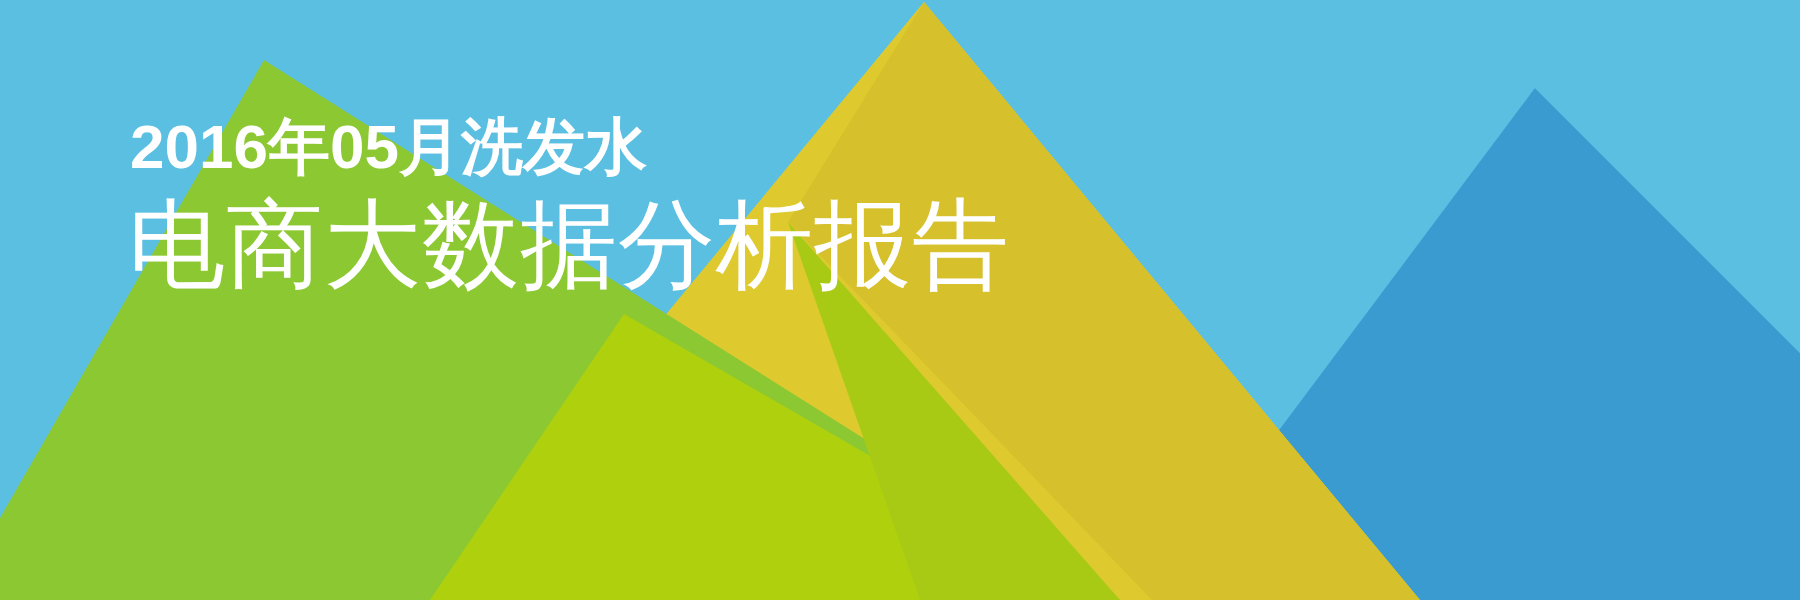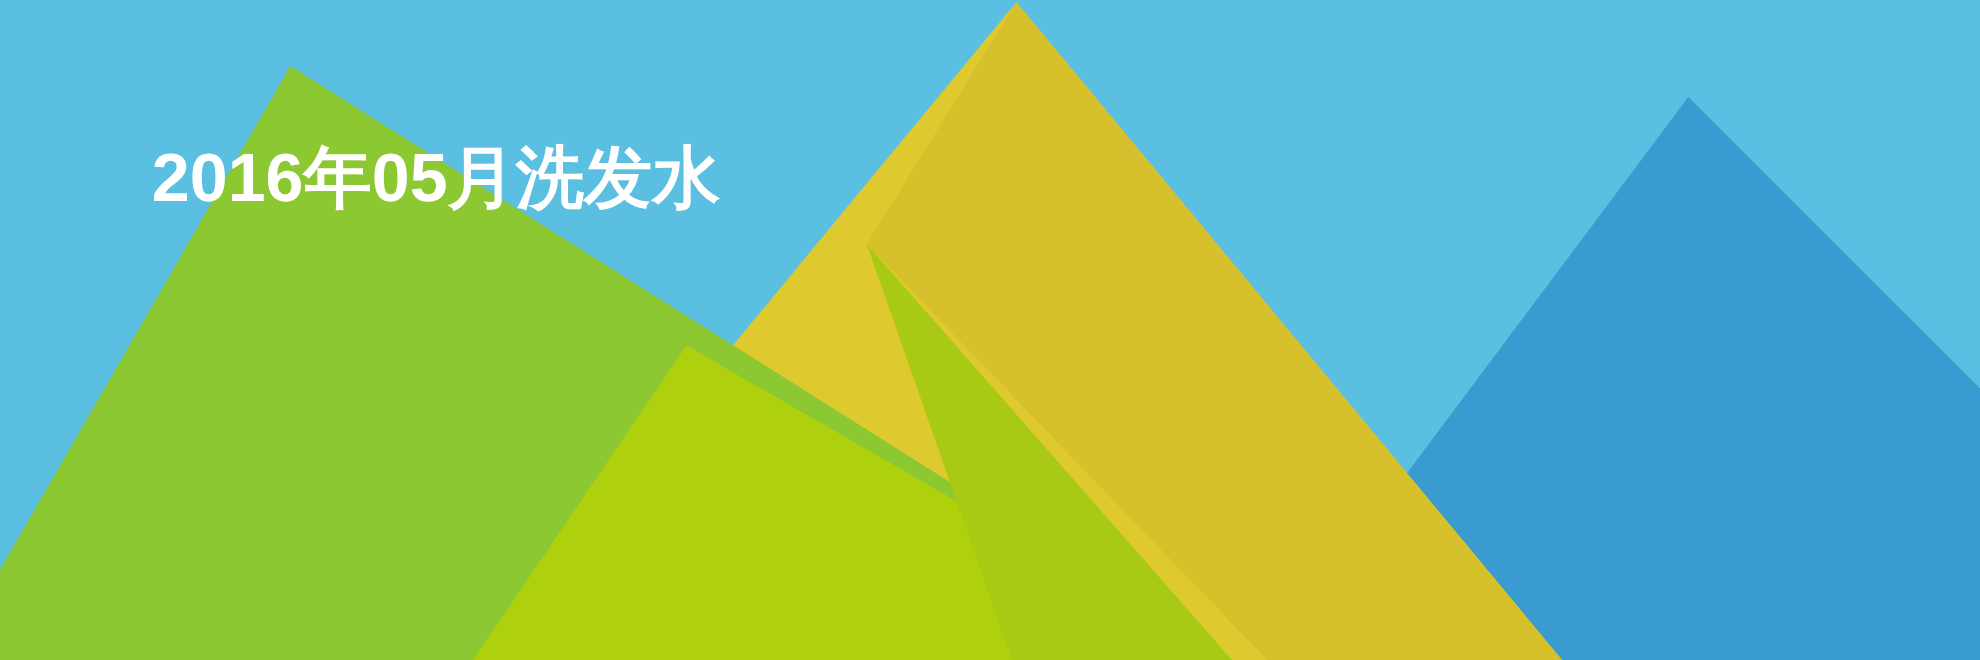--- a/index.html
+++ b/index.html
@@ -19,25 +19,24 @@
   #banner-svg {
     position: absolute;
     inset: 0;
     width: 1800px;
     height: 600px;
     display: block;
   }
   #title-block {
     position: absolute;
     left: 128px;
-    top: 132px;
+    top: 116px;
     width: 1200px;
     z-index: 5;
     pointer-events: none;
-    margin-left: 8px;
   }
   .title-line {
     color: #ffffff;
     white-space: nowrap;
     line-height: 1.0;
     letter-spacing: 0px;
   }
   .title-line-1 {
     font-size: 62px;
     font-weight: 700;
@@ -70,15 +69,16 @@
     <polygon points="624,314 1120,600 430,600" fill="#AFD10D"></polygon>
 
     <polygon points="788,222 1120,600 920,600" fill="#A8CA14"></polygon>
 
     <polygon points="1800,0 1800,353 1535,88" fill="#5BBFE2"></polygon>
 
   </svg>
 
   <div id="title-block">
     <div class="title-line title-line-1">2016年05月洗发水</div>
+    <div class="title-line title-line-2">电商大数据分析报告</div>
   </div>
 
 </div>
 
 </body></html>

